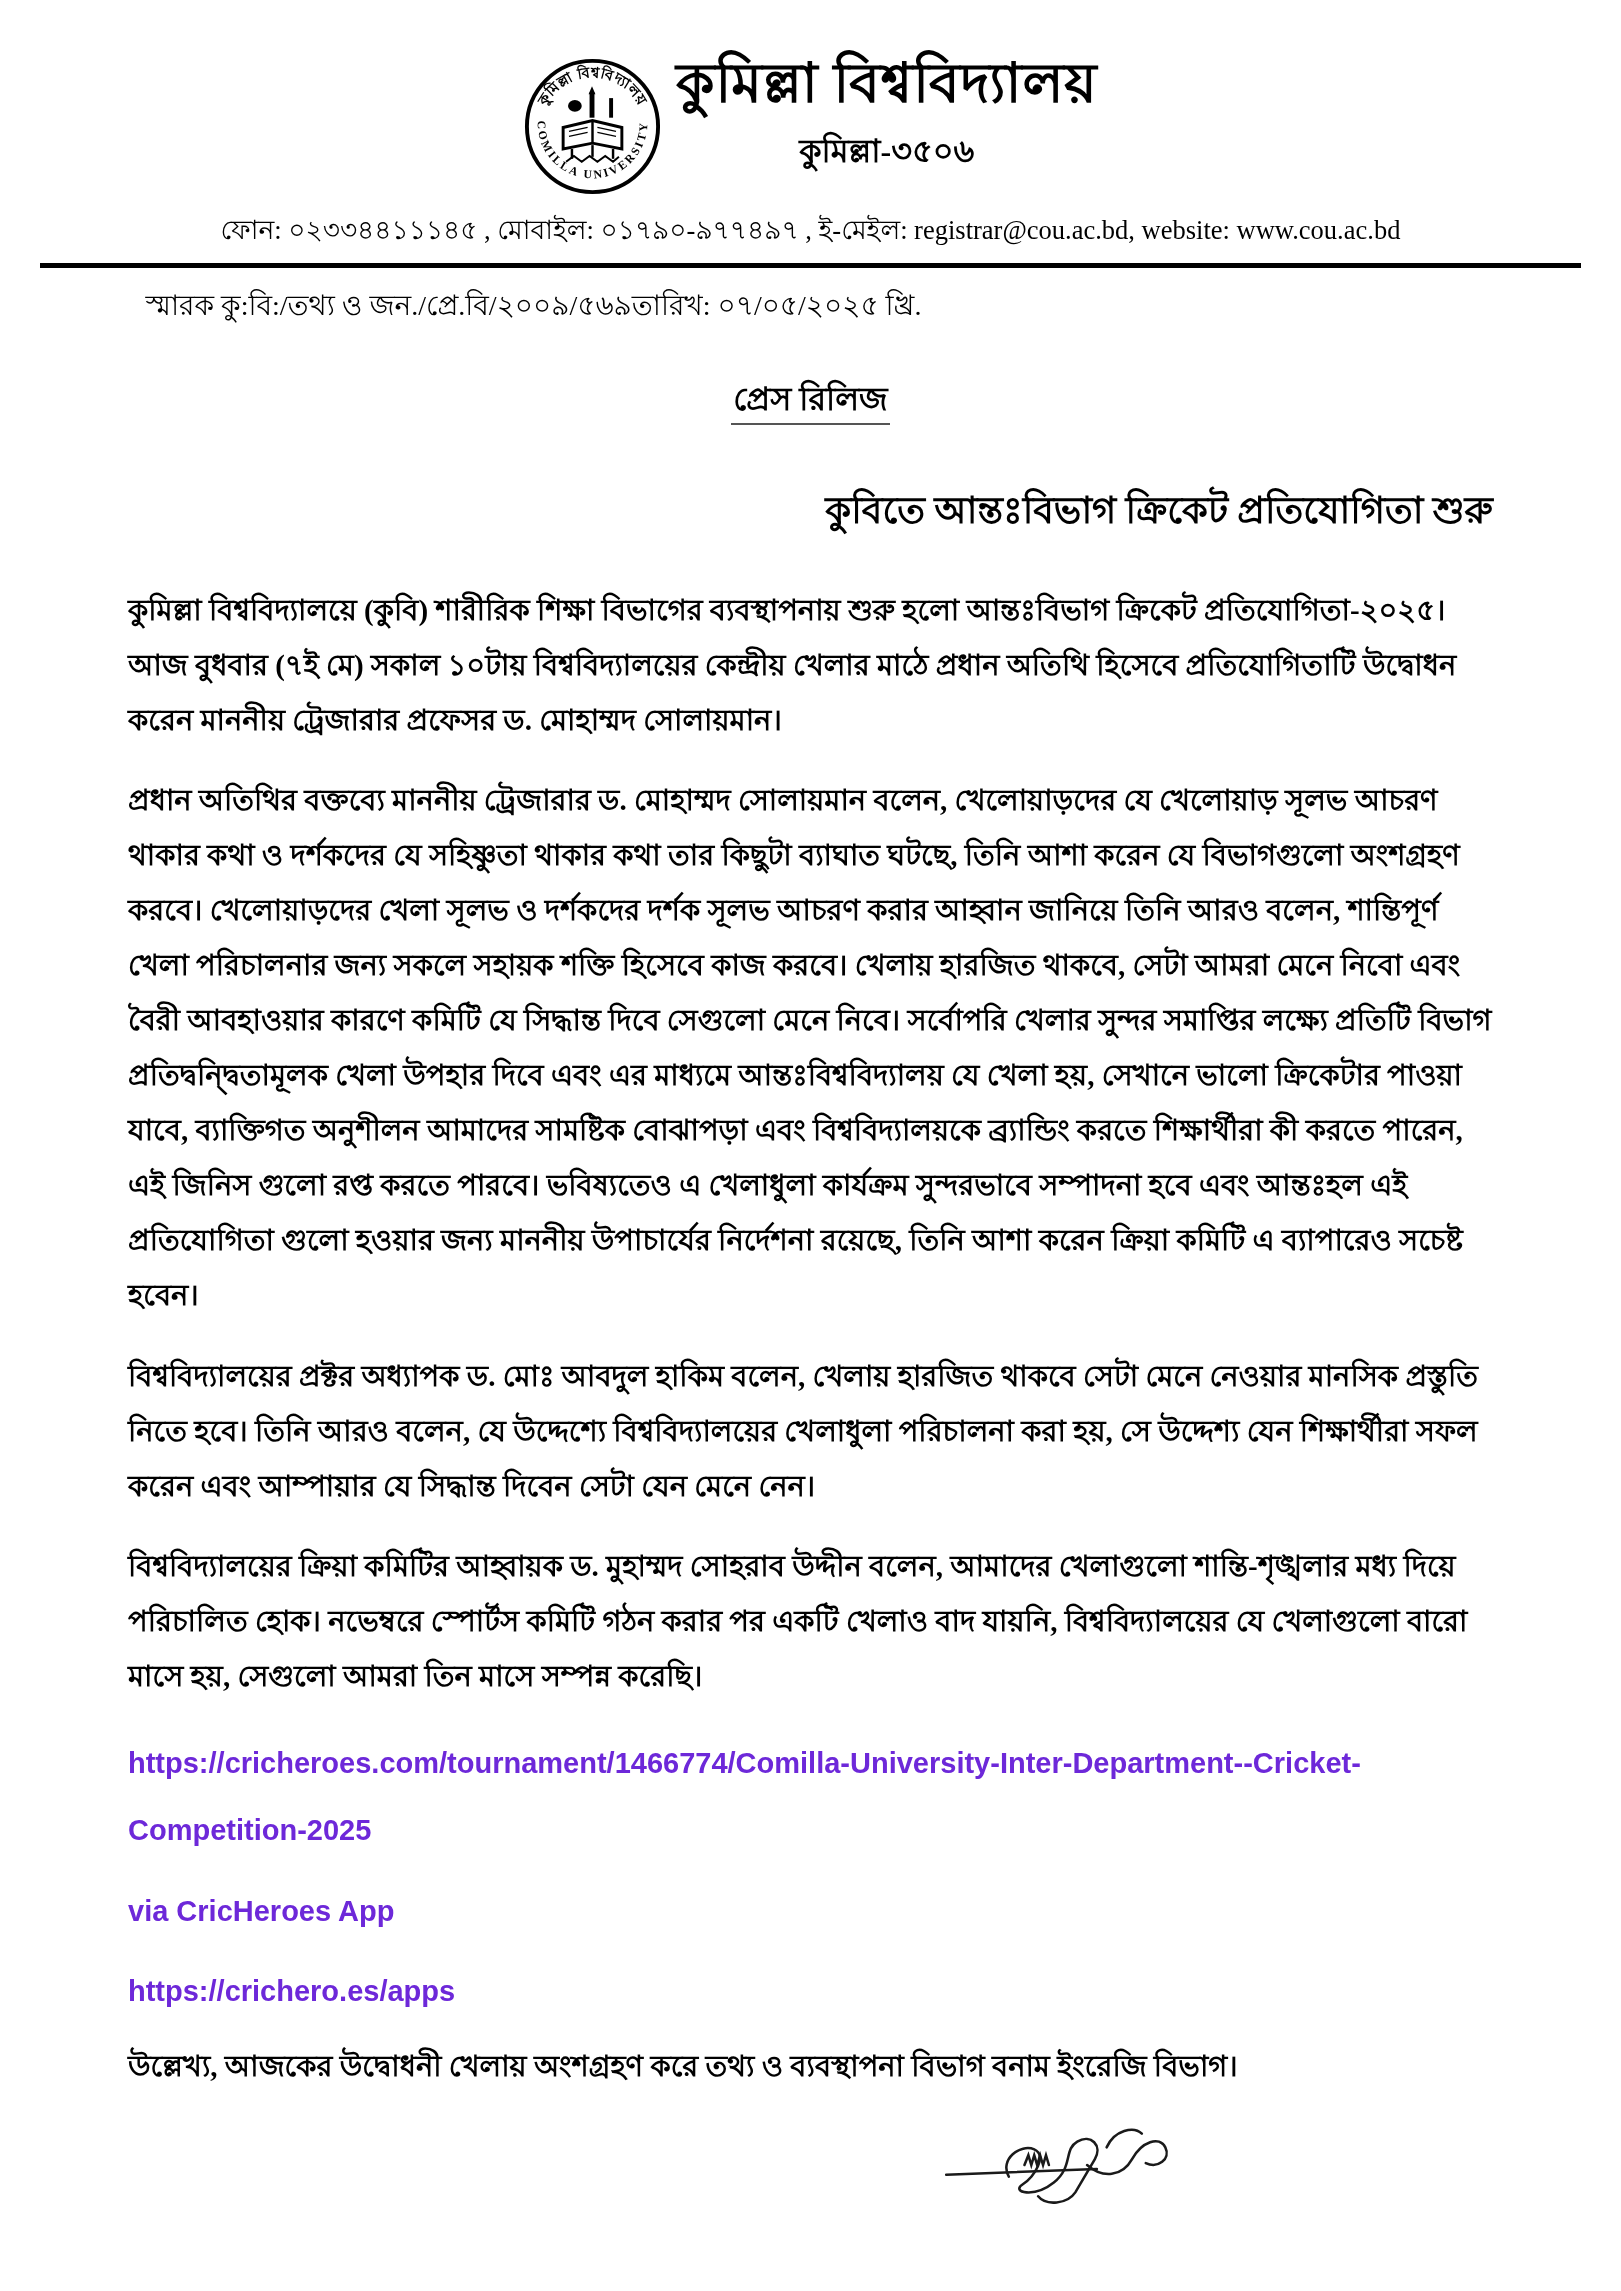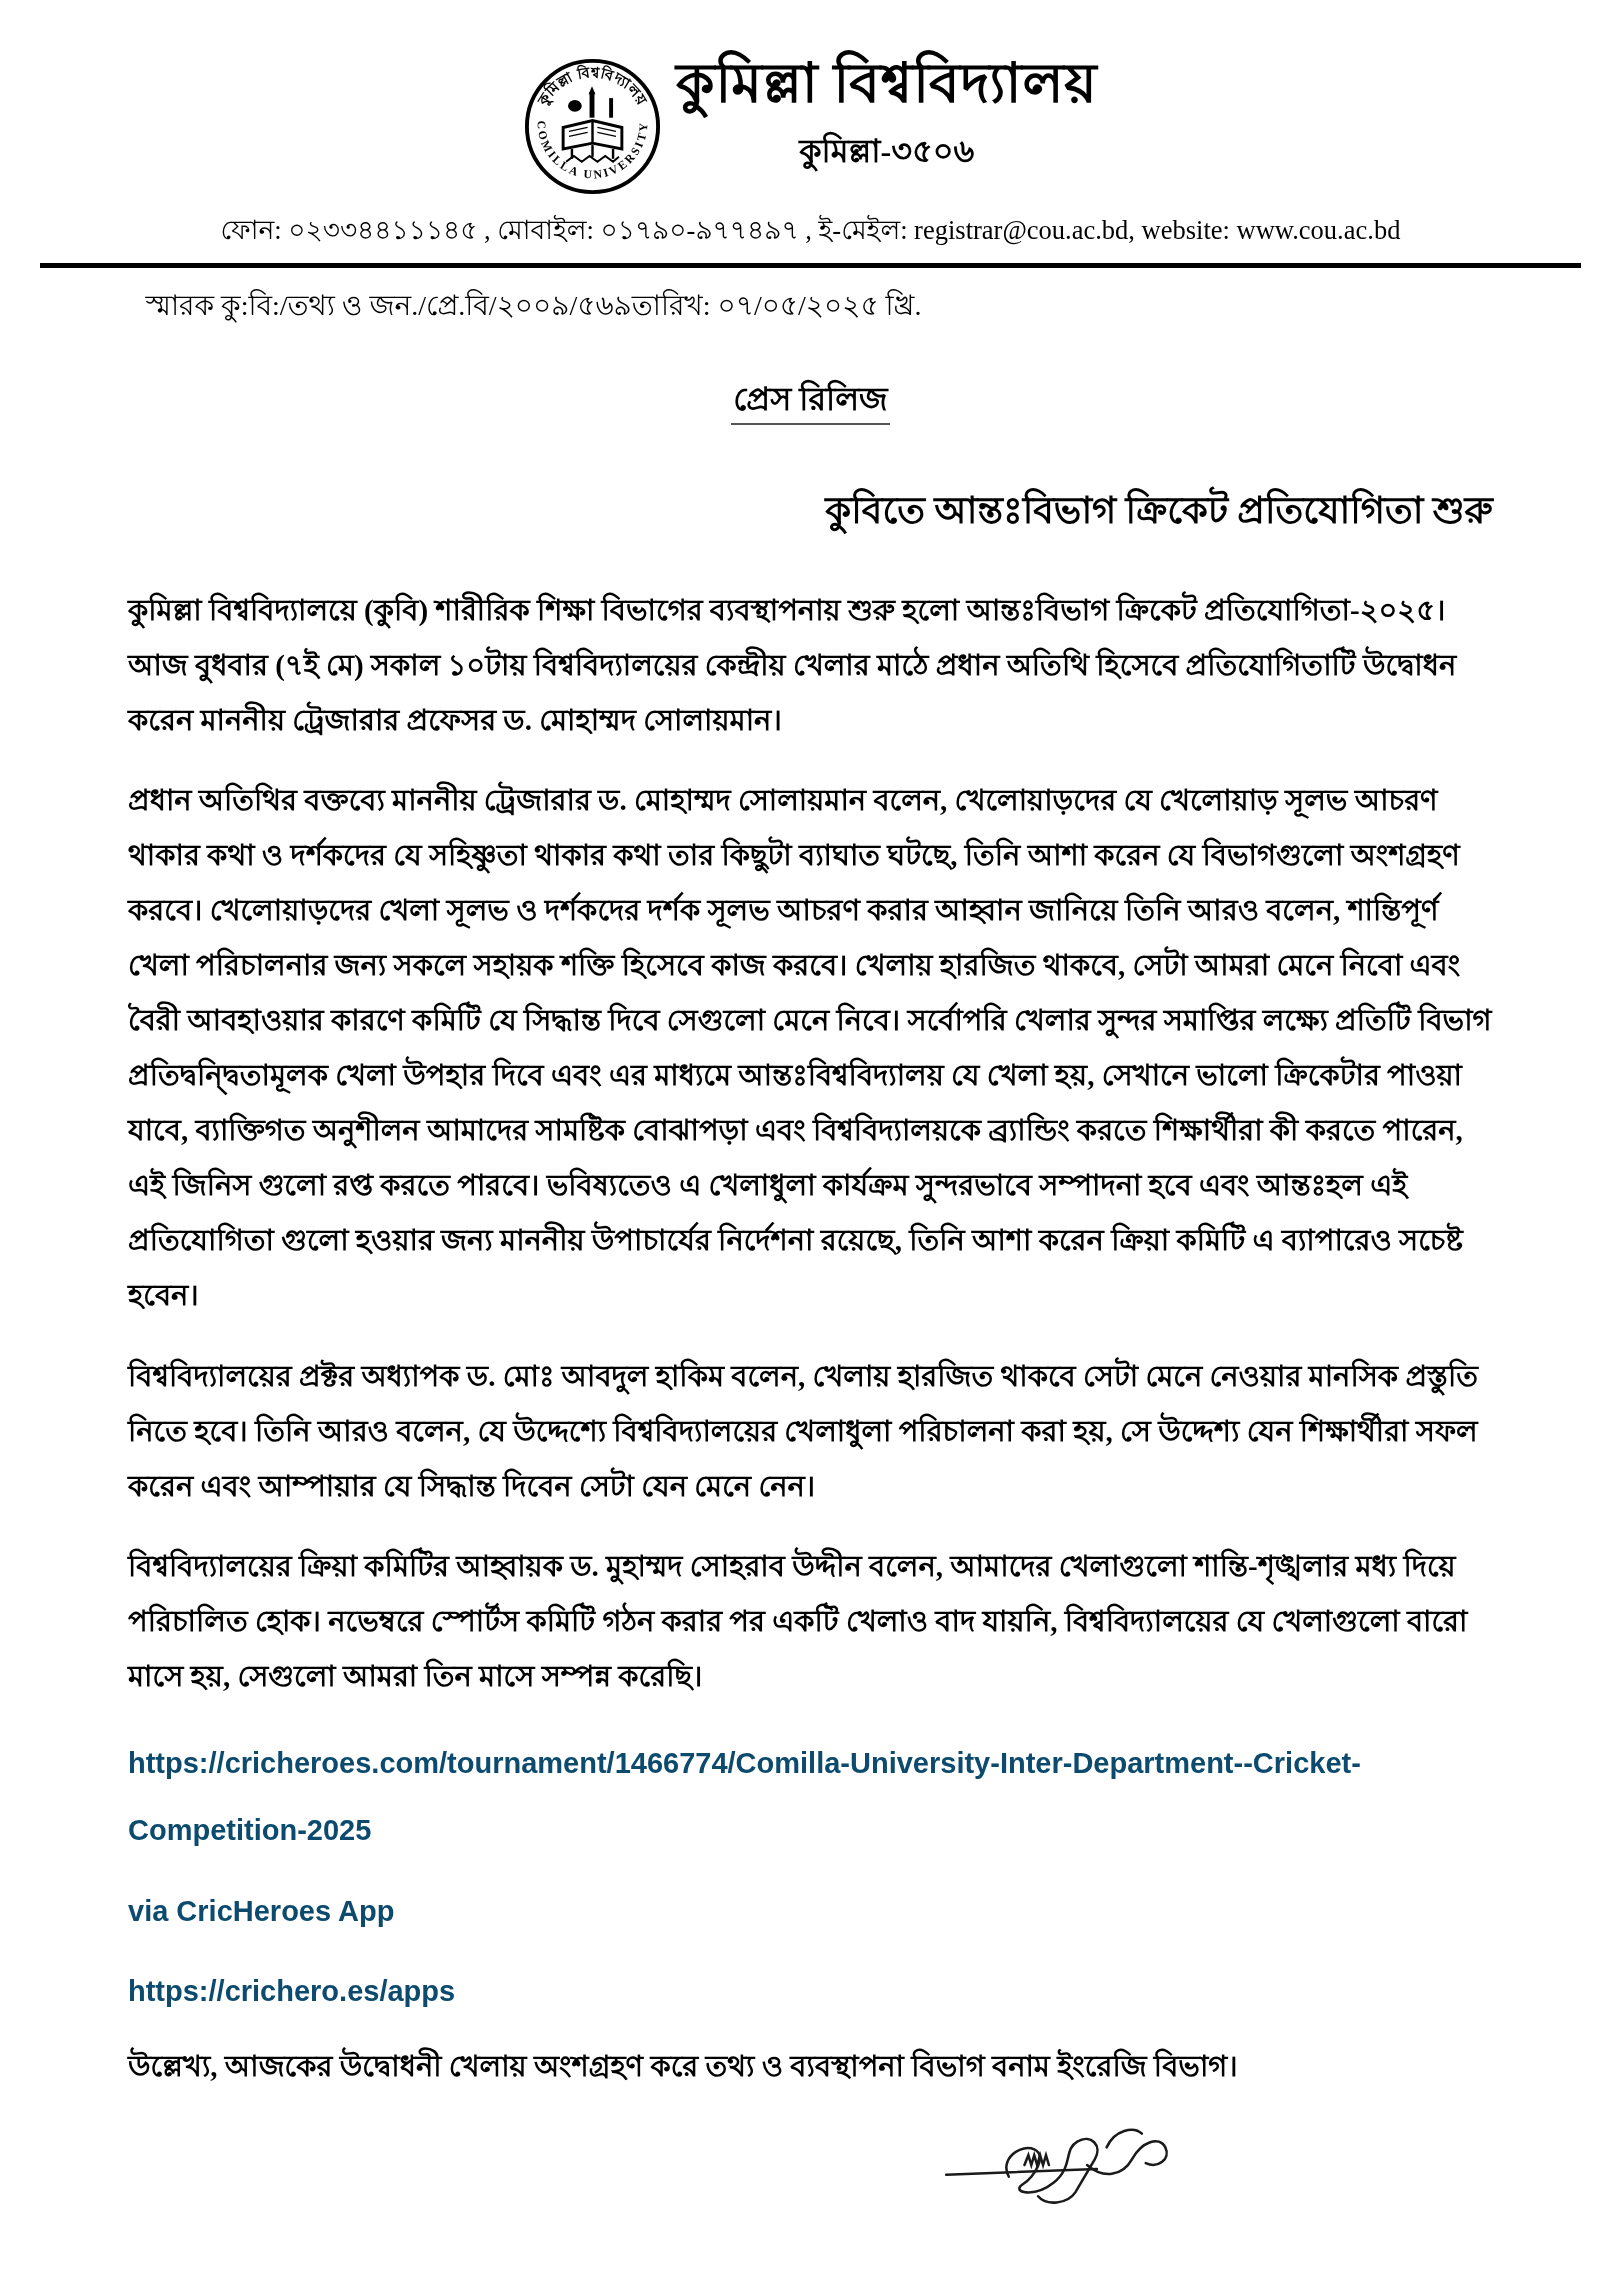--- a/index.html
+++ b/index.html
@@ -24,21 +24,21 @@
   .contact-line { text-align:center; font-size:26.5px; margin-top:13.7px; }
   .head-rule { height:4.9px; background:#000; border:none; margin:9.8px -88px 0 -88px; }
   .memo-row { display:flex; margin-top:15.7px; font-size:28px; padding:0 13.7px 0 17.6px; }
   
   .press-release { text-align:center; margin-top:43px; font-size:32px; font-weight:bold; }
   .press-release span { border-bottom:2.9px solid #555; padding:0 2px 5.9px 2px; }
   .headline { text-align:right; margin-top:53px; font-size:37px; font-weight:bold; }
   
   .body-text { margin-top:39px;font-weight:bold; }
   .para { font-size:29px; line-height:55px; margin:0 0 25.5px 0; text-align:left; }
-  .latin { font-family:"Liberation Sans","DejaVu Sans",sans-serif; font-size:29px; line-height:67px; margin:0 0 13.7px 0; color:#0c4a6e; }
+  .latin { font-family:"Liberation Sans","DejaVu Sans",sans-serif; font-size:29px; line-height:67px; margin:0 0 13.7px 0; color:#6d28d9; }
   .spacer-line { margin-top:33px; }
   
   .sig-block { width:451px; margin:11.8px 200px 0 auto; text-align:center; font-size:26.5px; line-height:33px; }
   .sig-scribble { display:block; margin:0 auto 3.9px auto; }
 </style>
 </head>
 <body>
 
 <div class="page">
 

